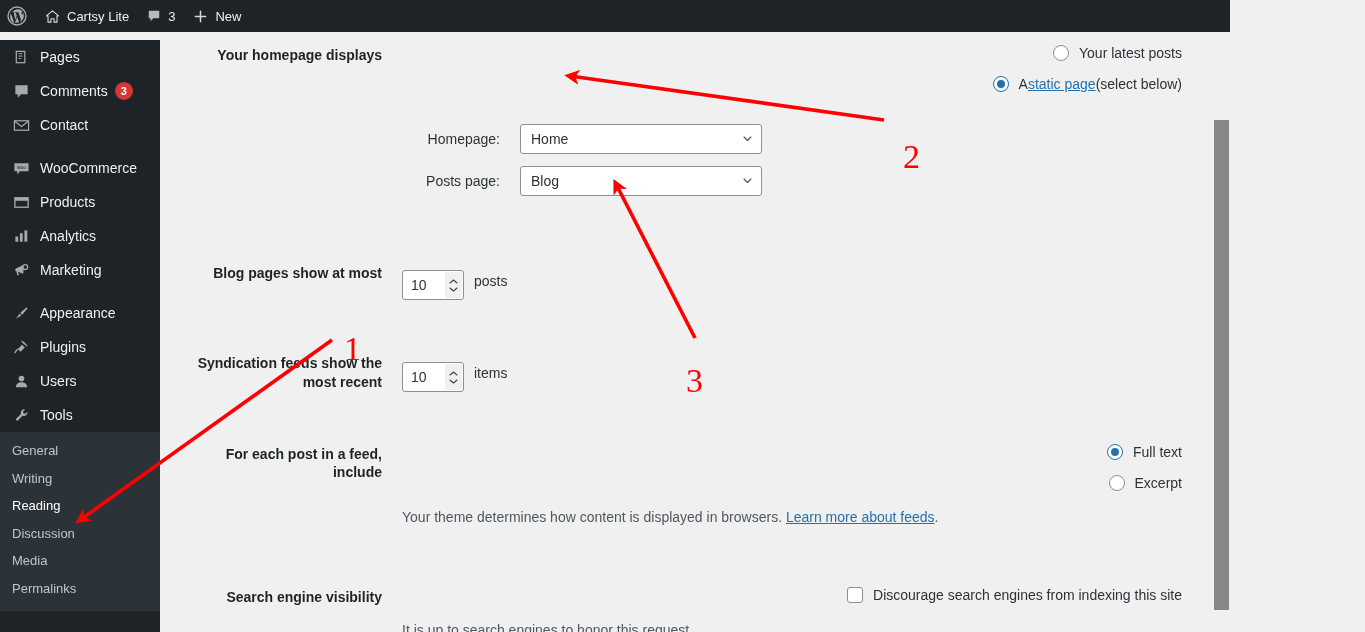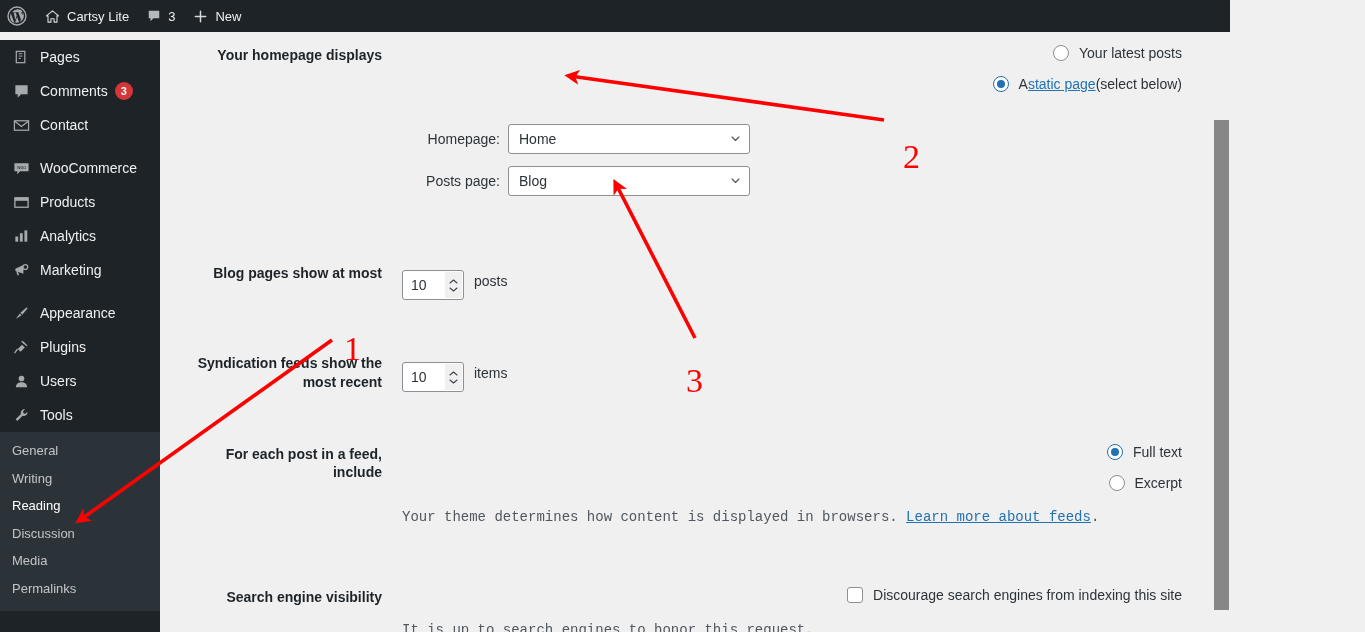--- a/index.html
+++ b/index.html
@@ -150,30 +150,29 @@
   .checkbox {
     width: 16px; height: 16px;
     border: 1px solid #8c8f94; background: #fff;
     border-radius: 3px;
     margin-right: 10px; flex: 0 0 16px;
   }
   a.link { color: #2271b1; text-decoration: underline; }
   .desc {
     font-size: 14px; color: #50575e;
     margin-top: 16px;
-    font-family: Liberation Mono, monospace;
   }
   .select-row {
     display: flex; align-items: center;
     margin-bottom: 12px;
     font-size: 14px; color: #2c3338;
   }
   .select-row .sel-label {
     width: 98px; text-align: right;
-    margin-right: 8px;
+    margin-right: 20px;
     white-space: nowrap;
   }
   .fake-select {
     position: relative;
     width: 242px; height: 30px;
     background: #fff;
     border: 1px solid #8c8f94;
     border-radius: 3px;
     display: flex; align-items: center;
     padding: 0 28px 0 10px;

